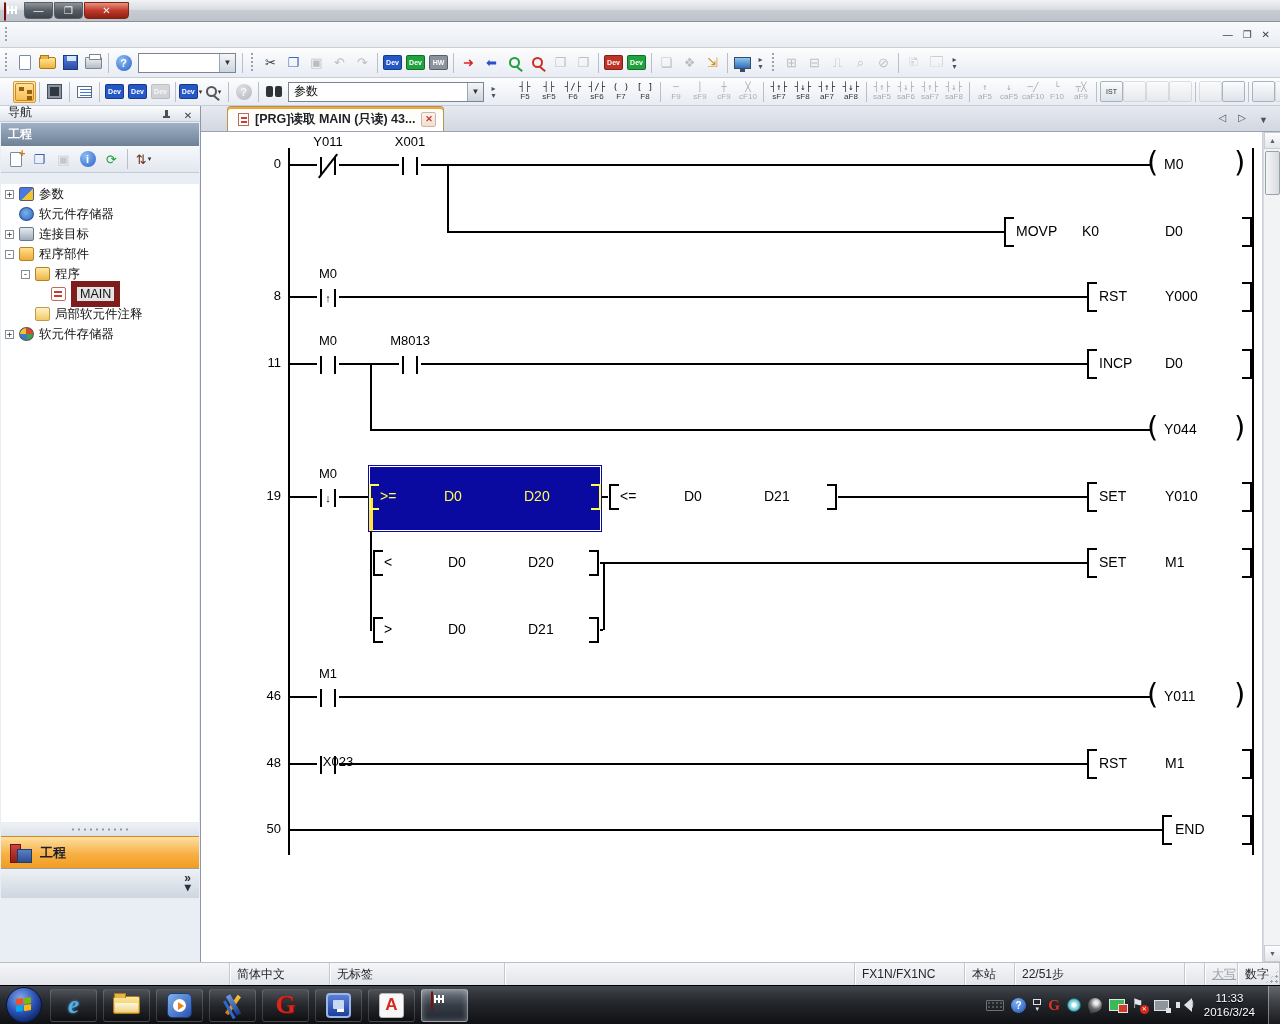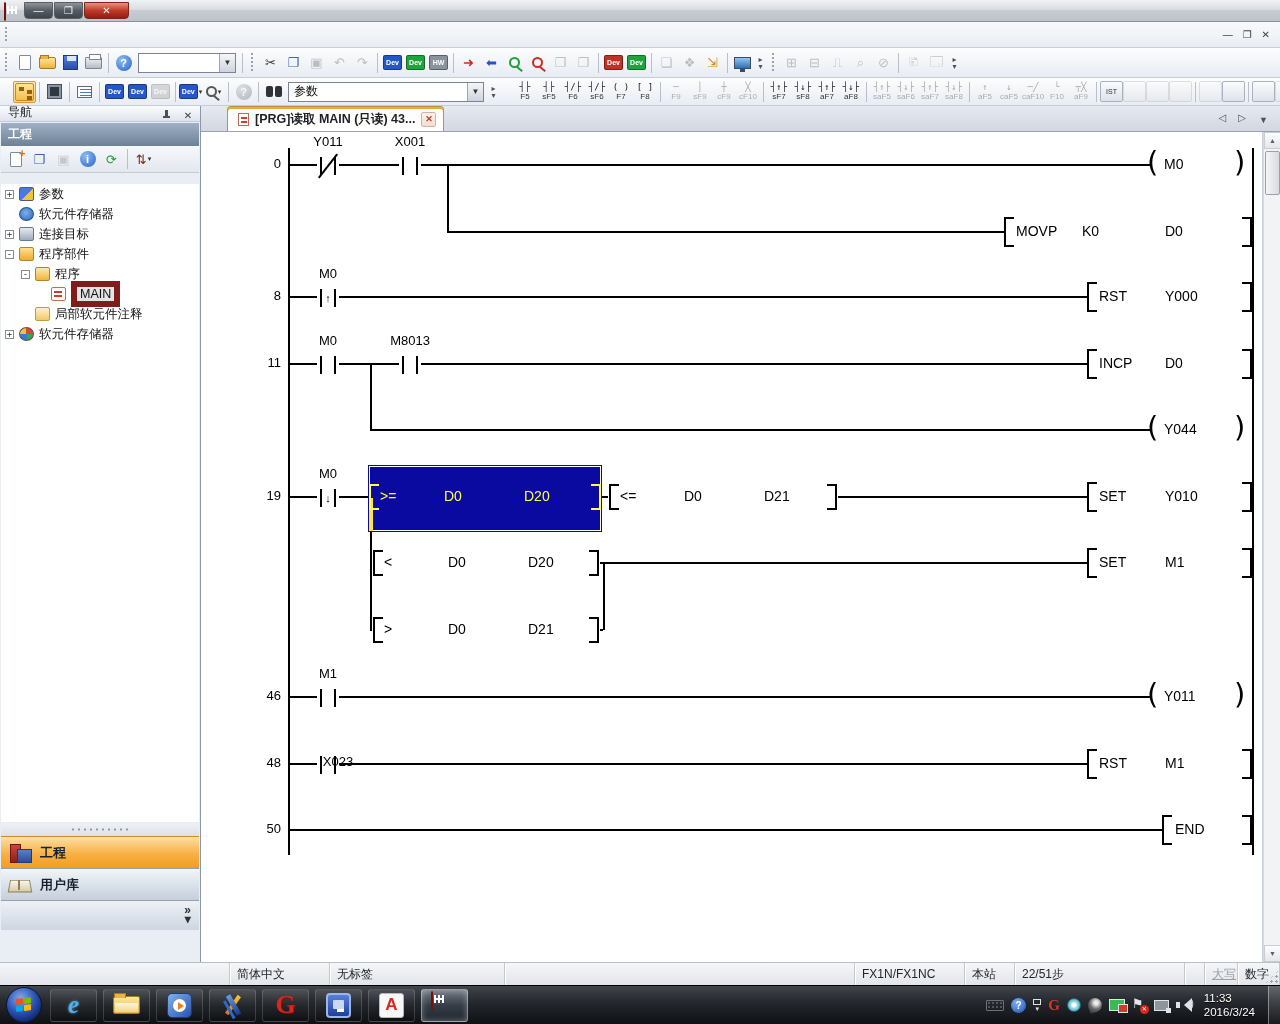--- a/index.html
+++ b/index.html
@@ -189,21 +189,21 @@
   .tr-display:after{content:"";position:absolute;right:-4px;bottom:-3px;width:8px;height:7px;background:#d03a2a;border:1px solid #dfe3e8;}
   .tr-flag{position:relative;width:15px;height:15px;}
   .tr-flag:before{content:"⚑";position:absolute;left:0;top:-2px;color:#e4e7ea;font-size:13px;}
   .tr-flag:after{content:"✕";position:absolute;right:-2px;bottom:-1px;width:9px;height:9px;border-radius:50%;background:#d6281e;color:#fff;font-size:6px;line-height:9px;text-align:center;}
   .tr-network{width:15px;height:11px;border:1px solid #dfe3e8;background:#8e959c;position:relative;}
   .tr-network:after{content:"";position:absolute;right:-3px;bottom:-3px;width:5px;height:5px;background:#dfe3e8;}
   .tr-volume{position:relative;width:17px;height:14px;}
   .tr-volume:before{content:"";position:absolute;left:0;top:4px;width:4px;height:6px;background:#dfe3e8;}
   .tr-volume:after{content:"";position:absolute;left:1px;top:0;border:7px solid transparent;border-right:8px solid #dfe3e8;}
   .tr-volume s{position:absolute;right:-1px;top:0;color:#dfe3e8;font-size:10px;text-decoration:none;}
-  .clock{color:#fff;font-size:11.5px;line-height:14px;text-align:left;margin:0 6px 0 4px;text-shadow:0 1px 1px #000;}
+  .clock{color:#fff;font-size:11.5px;line-height:14px;text-align:center;margin:0 6px 0 4px;text-shadow:0 1px 1px #000;}
   .showdesk{width:12px;height:39px;border-left:1px solid rgba(255,255,255,.4);background:linear-gradient(rgba(255,255,255,.18),rgba(255,255,255,.04));flex:none;}
 </style>
 </head>
 <body>
 
 <div id="app">
 
   <div class="titlebar">
     <span class="appico"><span class="gxt"></span></span>
     <div class="wbtns" id="wbtns">
@@ -577,24 +577,20 @@
           <span>软元件存储器</span>
         </div>
       </div>
     <div class="splitter">
         <i></i>
       </div>
     <div class="navbtns" id="navbtns">
       <div class="nbtn active">
           <span class="nbic ic-project-icon"></span>
           <span>工程</span>
-        </div>
-        <div class="nbtn">
-          <span class="nbic ic-user-library-icon"></span>
-          <span>用户库</span>
         </div>
         <div style="position:relative;height:30px;border-top:1px solid #93a0b2;background:linear-gradient(#eef1f5,#ced6e1);">
         <span class="navmore"><span>»</span><br>▾</span>
       </div>
     </div>
   </div>
 
   <div class="doc">
     <div class="tabbar">
       <div class="tab">

